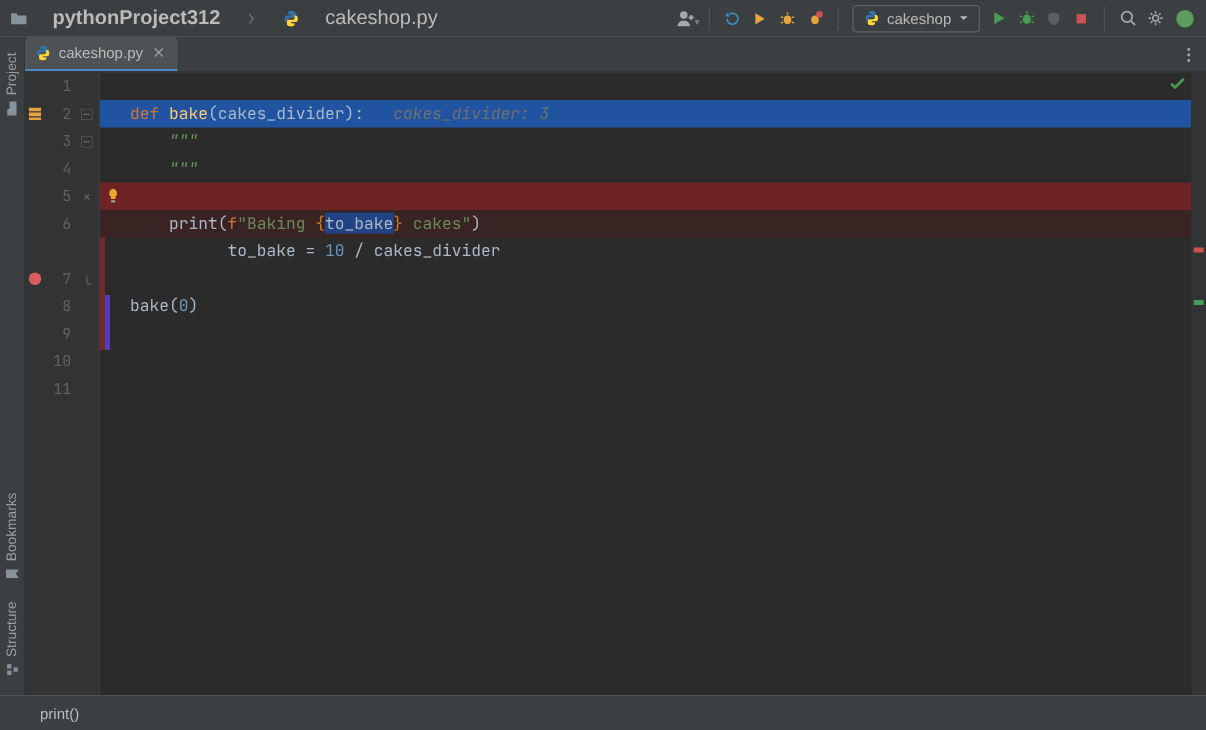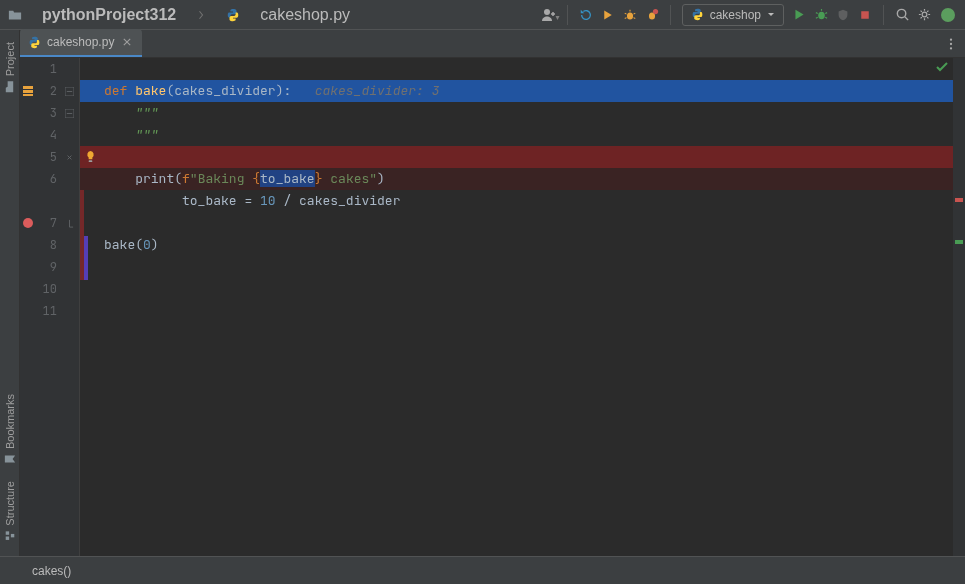--- a/index.html
+++ b/index.html
@@ -494,14 +494,14 @@
     <div class="cline"></div>
   </div>
 
   <div class="right-mark-strip">
     <div class="mk" style="top:140px;background:#C75450"></div>
     <div class="mk" style="top:182px;background:#499C54"></div>
   </div>
 </div>
 
 <div class="status-bar">
-  <span>cakes()</span>
+  <span>print()</span>
 </div>
 
 </body></html>

